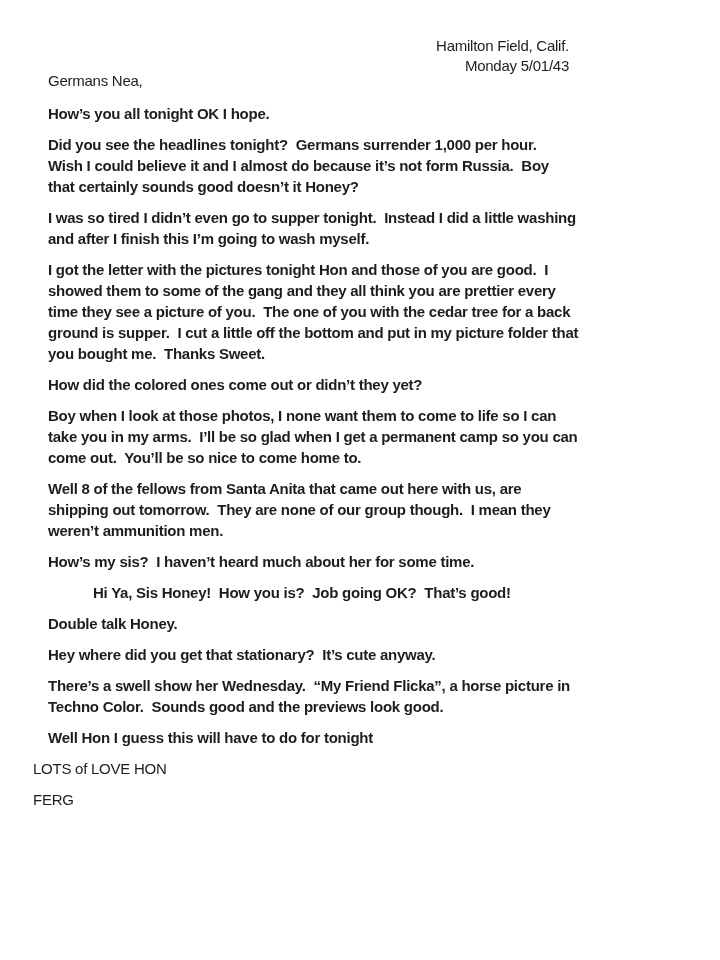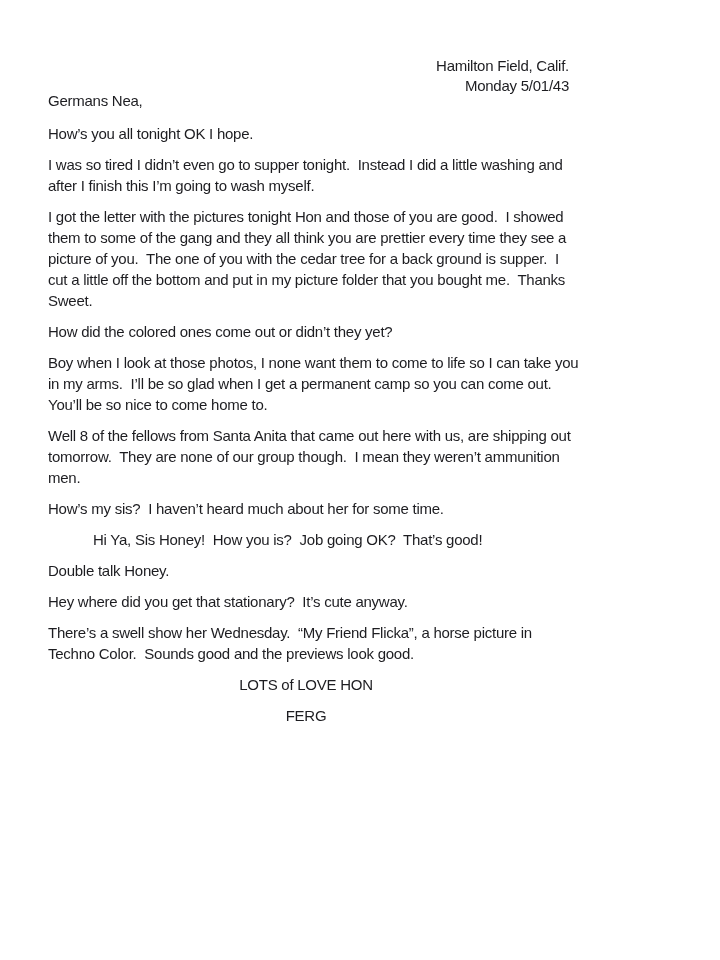--- a/index.html
+++ b/index.html
@@ -9,74 +9,77 @@
   }
   body {
     width: 720px;
     height: 960px;
     overflow: hidden;
   }
   .page {
     box-sizing: border-box;
     width: 612px;
     height: 960px;
-    padding: 56px 33px 0 48px;
+    padding: 36px 33px 0 48px;
     background: #ffffff;
     color: #1d1d21;
     font-family: "Liberation Sans", "DejaVu Sans", sans-serif;
     font-size: 15px;
     line-height: 21px;
     letter-spacing: -0.25px;
   }
   .letterhead {
     text-align: right;
     line-height: 20px;
     padding-right: 10px;
     margin-bottom: -6px;
   }
   .greeting {
     margin: 0 0 12px 0;
   }
   .body-paragraphs p {
     margin: 0 0 10px 0;
     white-space: pre-wrap;
+    font-weight: bold;
   }
   .body-paragraphs p.indented {
     padding-left: 45px;
   }
   .closing, .signature {
-    text-align: center;
+    text-align: left;
     margin: 0 0 10px -15px;
     white-space: pre-wrap;
   }
 </style>
 </head>
 <body>
 
 <div class="page">
 
   <div class="letterhead">
     <div>Hamilton Field, Calif.</div>
     <div>Monday 5/01/43</div>
   </div>
 
   <div class="greeting">Germans Nea,</div>
 
   <div class="body-paragraphs">
 
   <p>How’s you all tonight OK I hope.</p>
+      <p>Did you see the headlines tonight?  Germans surrender 1,000 per hour.  Wish I could believe it and I almost do because it’s not form Russia.  Boy that certainly sounds good doesn’t it Honey?</p>
       <p>I was so tired I didn’t even go to supper tonight.  Instead I did a little washing and after I finish this I’m going to wash myself.</p>
       <p>I got the letter with the pictures tonight Hon and those of you are good.  I showed them to some of the gang and they all think you are prettier every time they see a picture of you.  The one of you with the cedar tree for a back ground is supper.  I cut a little off the bottom and put in my picture folder that you bought me.  Thanks Sweet.</p>
       <p>How did the colored ones come out or didn’t they yet?</p>
       <p>Boy when I look at those photos, I none want them to come to life so I can take you in my arms.  I’ll be so glad when I get a permanent camp so you can come out.  You’ll be so nice to come home to.</p>
       <p>Well 8 of the fellows from Santa Anita that came out here with us, are shipping out tomorrow.  They are none of our group though.  I mean they weren’t ammunition men.</p>
       <p>How’s my sis?  I haven’t heard much about her for some time.</p>
       <p class="indented">Hi Ya, Sis Honey!  How you is?  Job going OK?  That’s good!</p>
       <p>Double talk Honey.</p>
       <p>Hey where did you get that stationary?  It’s cute anyway.</p>
       <p>There’s a swell show her Wednesday.  “My Friend Flicka”, a horse picture in Techno Color.  Sounds good and the previews look good.</p>
+      <p>Well Hon I guess this will have to do for tonight</p>
     </div>
 
   <div class="closing">LOTS of LOVE HON</div>
 
   <div class="signature">FERG</div>
 
 </div>
 
 </body></html>

